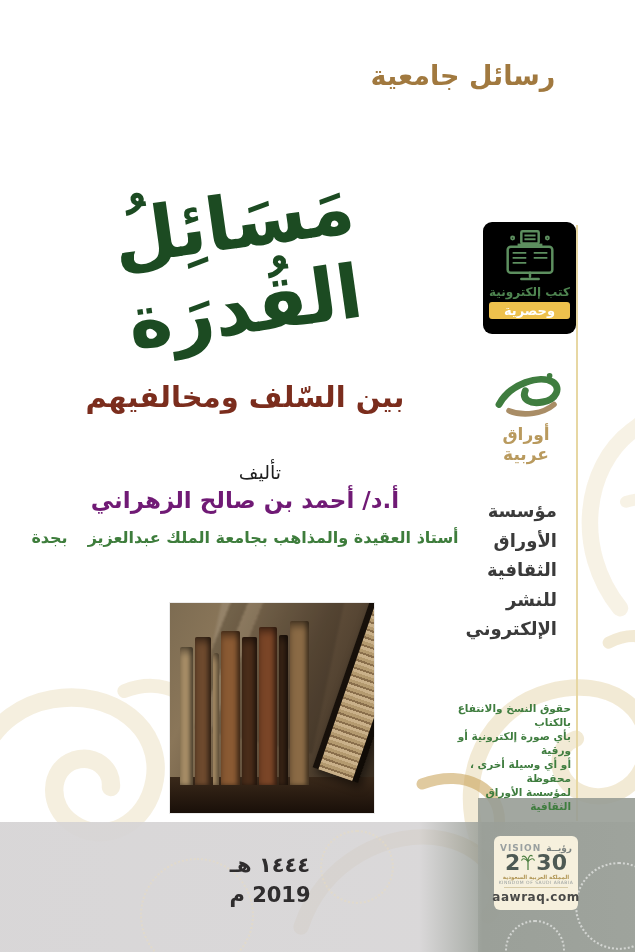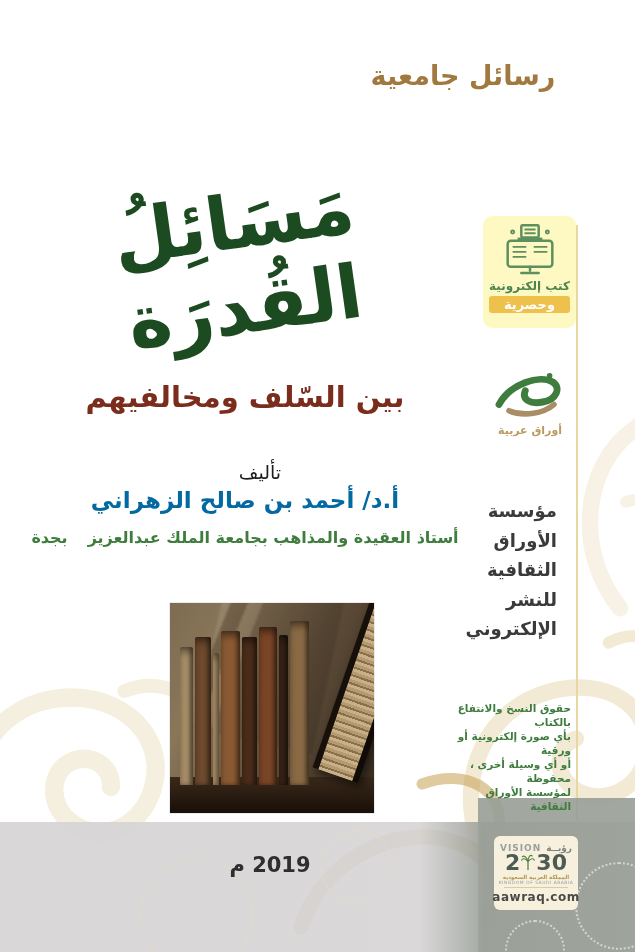--- a/index.html
+++ b/index.html
@@ -21,21 +21,21 @@
     top:180px;left:8px;width:462px;text-align:center;
     font-size:74px;font-weight:bold;color:#1c4b22;line-height:1.15;
     transform:rotate(-8deg);direction:rtl;z-index:3;
   }
   .subtitle{
     top:380px;left:15px;width:460px;text-align:center;
     font-size:29px;font-weight:bold;color:#7b2d1d;direction:rtl;z-index:3;
   }
   
   .byline{top:461px;left:30px;width:460px;text-align:center;font-size:19px;color:#1d1d1d;direction:rtl;z-index:3;}
-  .author{top:487px;left:15px;width:460px;text-align:center;font-size:23px;font-weight:bold;color:#0369a1;direction:rtl;z-index:3;}
+  .author{top:487px;left:15px;width:460px;text-align:center;font-size:23px;font-weight:bold;color:#701a75;direction:rtl;z-index:3;}
   .role{top:528px;left:15px;width:460px;display:flex;justify-content:center;gap:20px;
         font-size:16px;font-weight:bold;color:#3e7d3c;direction:rtl;z-index:3;}
   
   .books-photo{
     top:603px;left:170px;width:204px;height:210px;overflow:hidden;z-index:2;
     background:linear-gradient(115deg,#7d6c52 0%,#8a7659 22%,#5f4d39 55%,#352a1e 100%);
     box-shadow:0 0 0 1px rgba(0,0,0,.08);
   }
   .books-photo .curtain{
     position:absolute;left:40px;top:-20px;width:120px;height:160px;
@@ -51,31 +51,31 @@
   .lean-book{
     position:absolute;right:16px;bottom:30px;width:36px;height:182px;
     transform:rotate(19deg);transform-origin:100% 100%;
     background:repeating-linear-gradient(0deg,#c9b089 0 3px,#8a6f4c 3px 5px,#b49a6f 5px 8px);
     border-left:6px solid #17100a;border-right:6px solid #100b06;border-top:4px solid #0d0906;
     box-shadow:4px 4px 8px rgba(0,0,0,.5);
   }
   
   .gold-line{top:225px;left:576px;width:2px;height:596px;background:#e7d7a3;z-index:2;}
   .ebook-badge{
-    top:216px;left:483px;width:93px;height:112px;border-radius:9px;z-index:3;
-    background:#fef9c3;display:flex;flex-direction:column;align-items:center;justify-content:flex-start;
+    top:222px;left:483px;width:93px;height:112px;border-radius:9px;z-index:3;
+    background:#000000;display:flex;flex-direction:column;align-items:center;justify-content:flex-start;
     padding-top:6px;box-sizing:border-box;
   }
   .ebook-badge .label{font-size:12px;font-weight:bold;color:#4e8450;direction:rtl;margin-top:1px;}
   .ebook-badge .chip{
     margin-top:3px;background:#eec14d;color:#ffffff;font-size:13px;font-weight:bold;
     padding:1px 15px;border-radius:3px;direction:rtl;
   }
   .publisher-logo{top:372px;left:490px;width:78px;text-align:center;z-index:3;}
-  .publisher-logo .logo-name{font-size:11px;font-weight:bold;color:#b99a5e;direction:rtl;margin-top:-2px;text-align:right;padding-right:6px;}
+  .publisher-logo .logo-name{font-size:17px;font-weight:bold;color:#b99a5e;direction:rtl;margin-top:-2px;text-align:center;padding-right:6px;}
   .publisher-lines{top:496px;right:78px;width:130px;text-align:right;z-index:3;direction:rtl;}
   .publisher-lines div{font-size:18px;font-weight:bold;color:#3a3a3a;line-height:29.5px;}
   .copyright{top:701px;right:64px;width:120px;text-align:right;z-index:3;direction:rtl;}
   .copyright div{font-size:10.5px;font-weight:bold;color:#3f7d3f;line-height:14px;}
   
   .band{
     top:822px;left:0;width:635px;height:130px;z-index:2;
     background:linear-gradient(90deg,rgba(214,212,213,.94) 0%,rgba(214,212,213,.90) 66%,rgba(154,159,152,.88) 76%,rgba(158,163,156,.93) 100%);
   }
   .band-right{
@@ -195,20 +195,21 @@
   </div>
 
   <div class="abs band-right"></div>
   <div class="abs band"></div>
   <div class="dot-swirl" style="left:575px;top:862px;width:84px;height:84px;"></div>
   <div class="dot-swirl" style="left:505px;top:920px;width:56px;height:56px;"></div>
   <div class="dot-swirl cream" style="left:140px;top:858px;width:110px;height:110px;opacity:.6;"></div>
   <div class="dot-swirl cream" style="left:320px;top:830px;width:70px;height:70px;opacity:.6;"></div>
 
   <div class="abs dates">
+    <div class="hijri">١٤٤٤ هـ</div>
     <div class="greg">2019 م</div>
   </div>
 
   <div class="abs vision-badge">
     <div class="vision-row1">
       <span class="v-en">VISION</span>
       <span class="v-ar">رؤيــة</span>
     </div>
     <div class="vision-row2">
       <span class="num">2</span>

